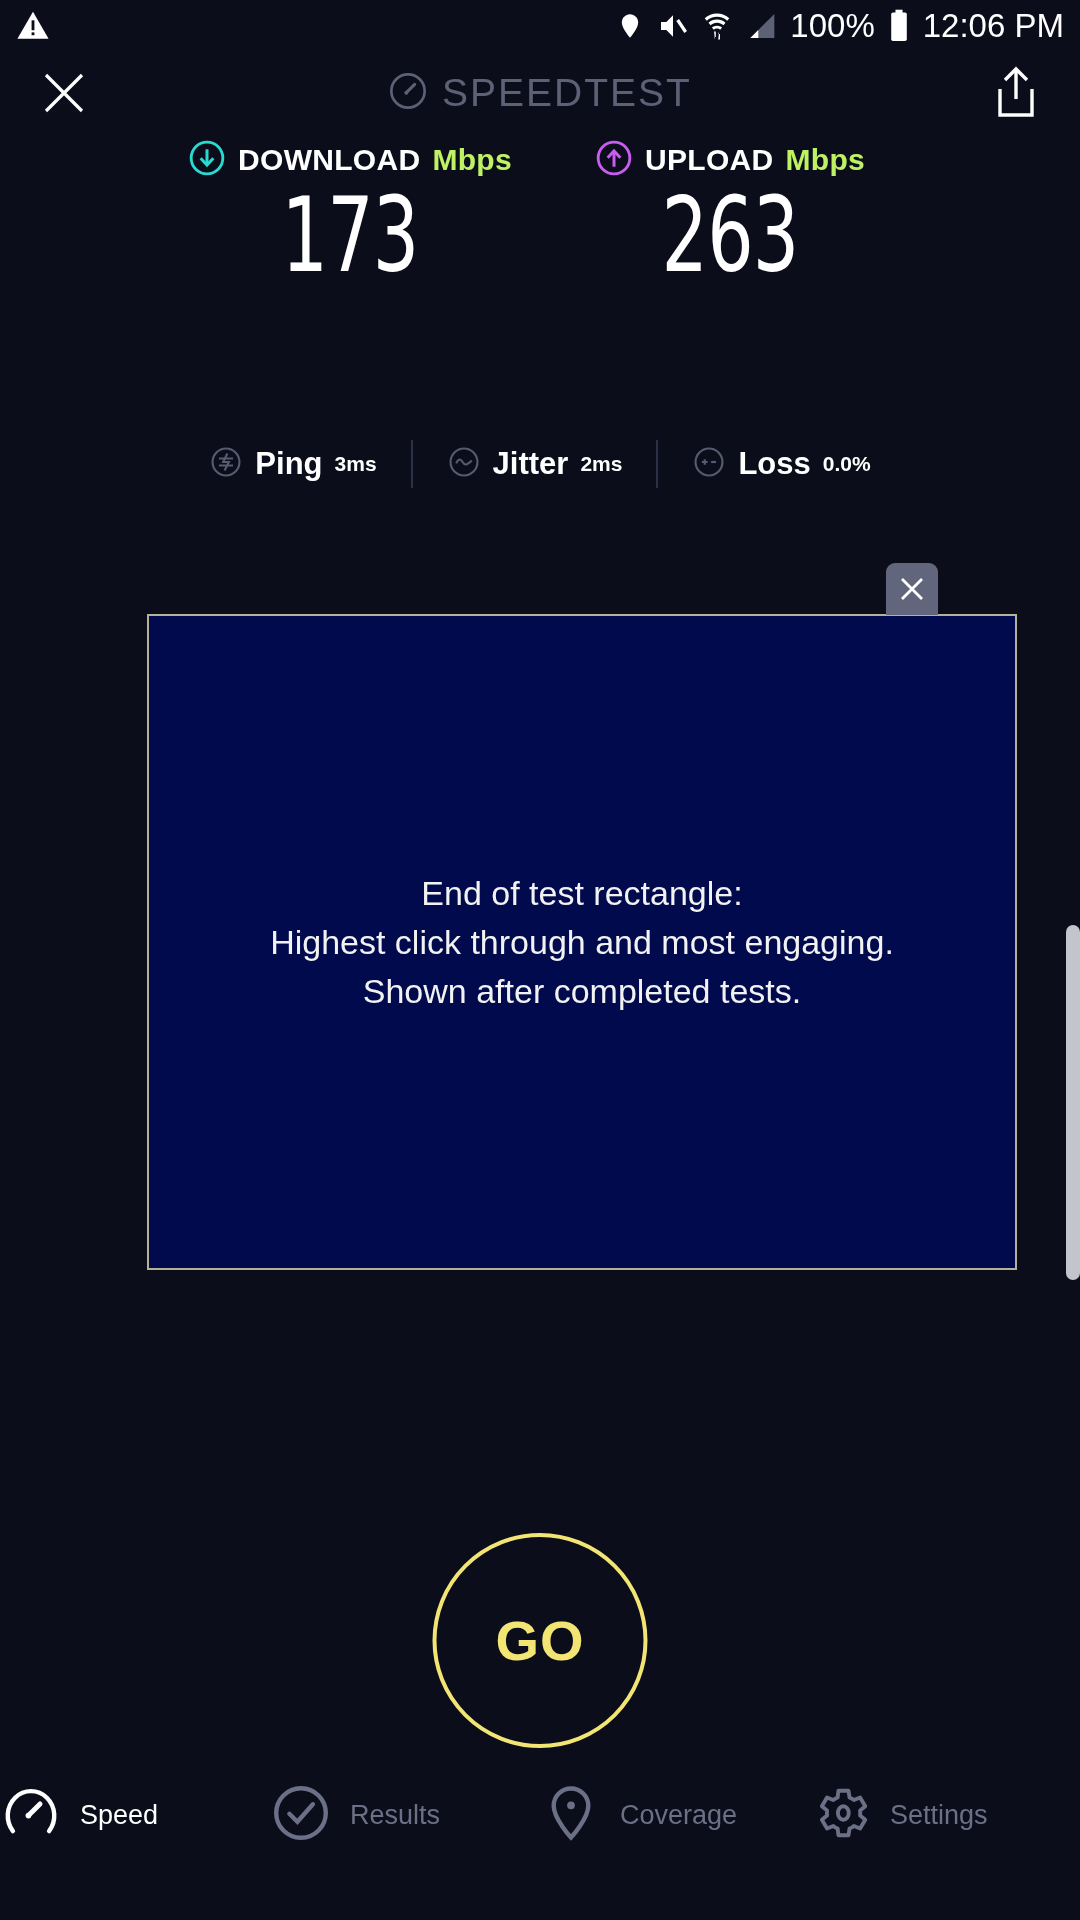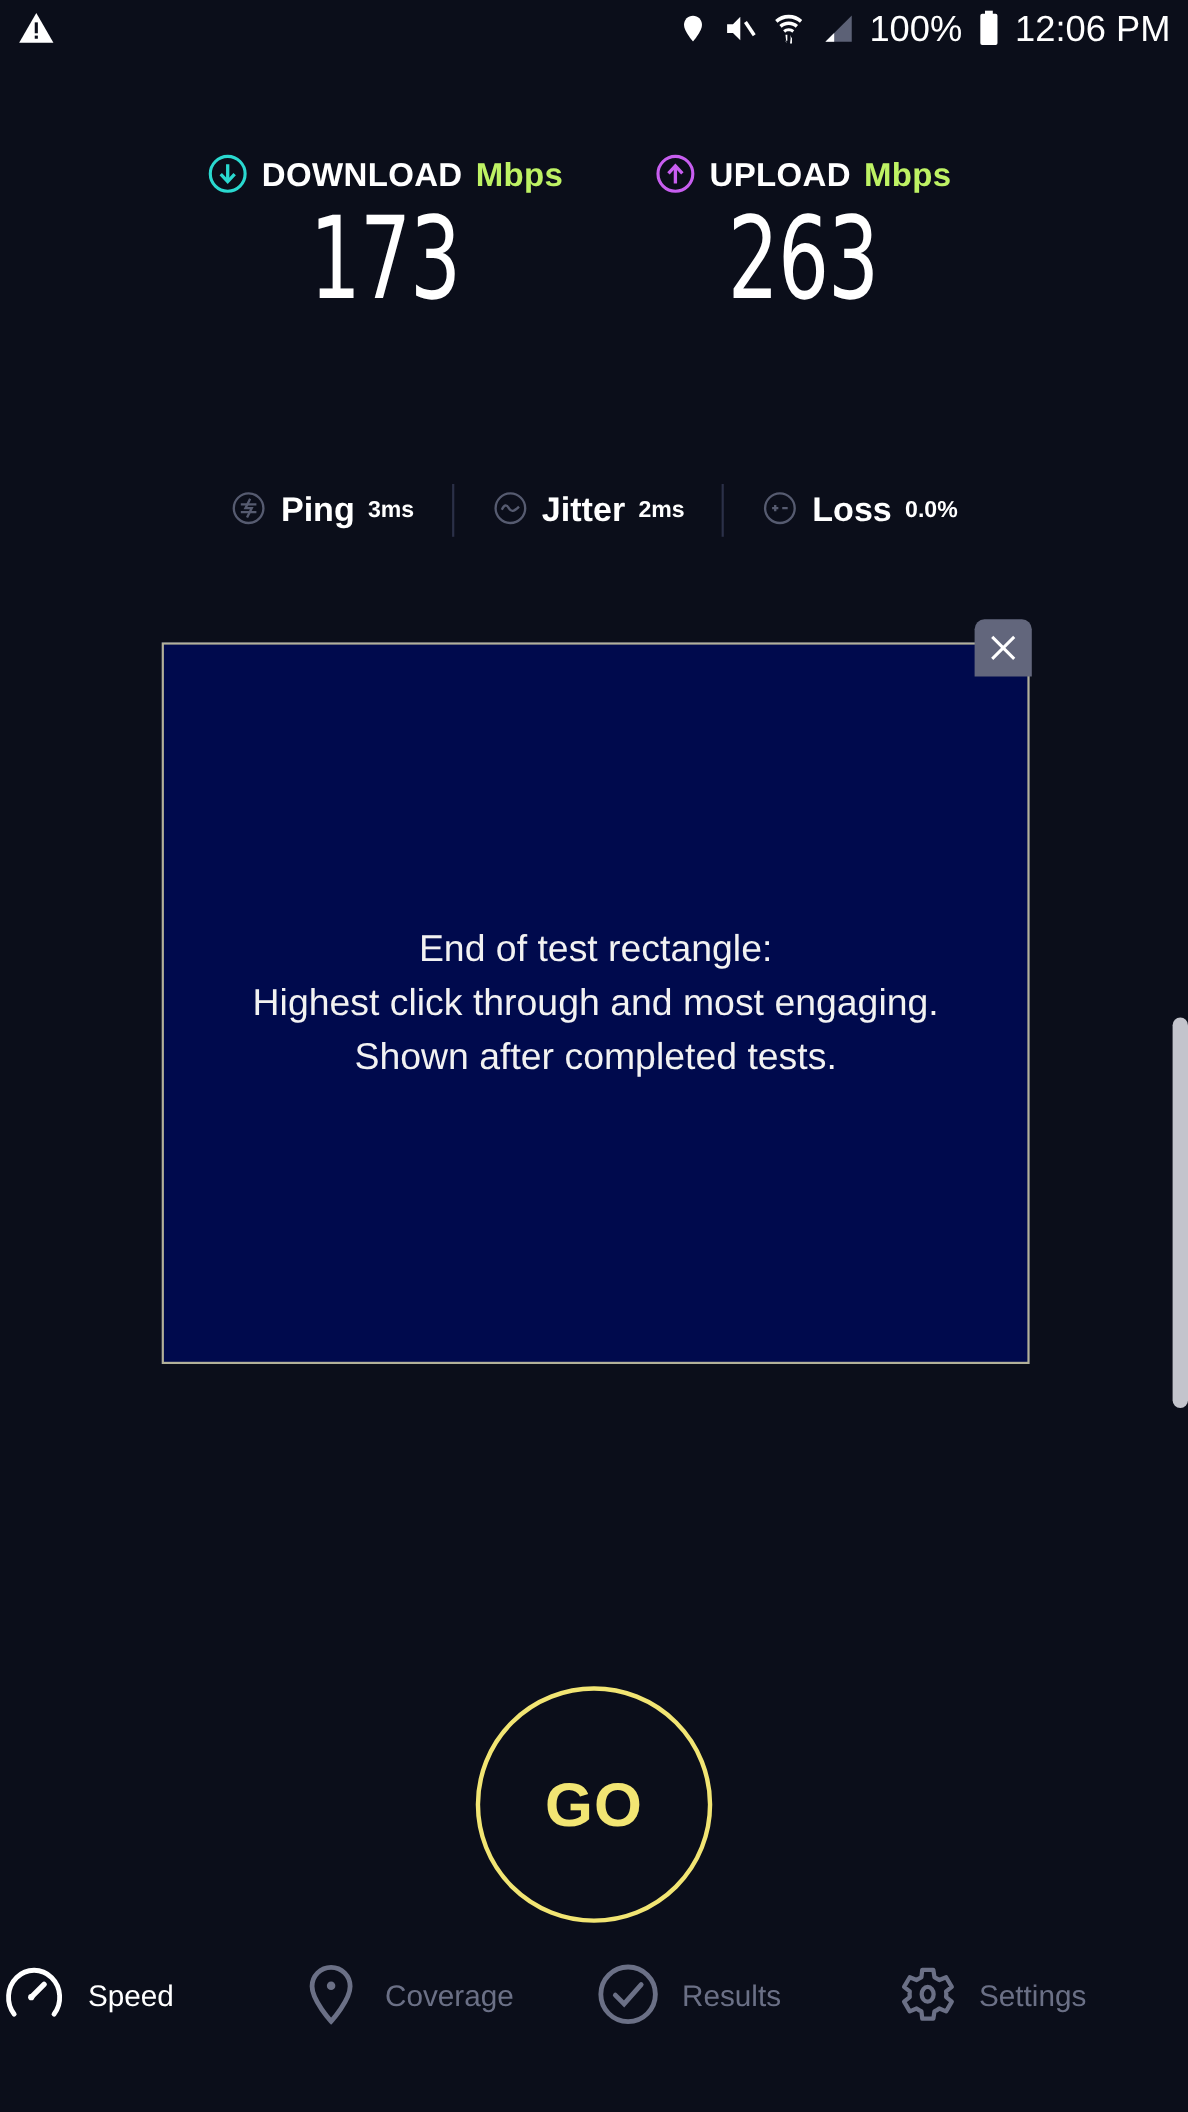--- a/index.html
+++ b/index.html
@@ -68,21 +68,21 @@
   .m3 { margin-right:40px; }
 
   
   .ad-close {
     position:absolute; left:886px; top:563px; width:52px; height:52px;
     background:#62667c; border-radius:9px 9px 0 0;
     display:flex; align-items:center; justify-content:center; cursor:pointer;
     z-index:3;
   }
   .ad-rect {
-    position:absolute; left:147px; top:584px; width:789px; height:656px;
+    position:absolute; left:147px; top:614px; width:870px; height:656px;
     background:#000a4d; border:2px solid #b3b19a;
     display:flex; align-items:center; justify-content:center;
     z-index:2;
   }
   .ad-text {
     color:#f2f2f2; font-size:34px; line-height:49px; text-align:center;
     white-space:pre-line;
   }
   .scrollbar {
     position:absolute; left:1066px; top:925px; width:14px; height:355px;
@@ -156,20 +156,44 @@
       <span class="sb-icon">
         <svg width="22" height="34" viewBox="0 0 14 24">
           <rect x="4.5" y="0.5" width="5" height="2.5" fill="#ffffff"></rect>
           <rect x="1.5" y="2.5" width="11" height="20" rx="1.2" fill="#ffffff"></rect>
         </svg>
       </span>
       <span class="sb-text">12:06 PM</span>
     </div>
   </div>
 
+  <div class="header">
+    <div class="close-x">
+      <svg width="48" height="48" viewBox="0 0 24 24">
+        <path d="M3 3 L21 21 M21 3 L3 21" stroke="#ffffff" stroke-width="1.6" fill="none"></path>
+      </svg>
+    </div>
+    <div class="brand">
+      <span>
+        <svg width="40" height="40" viewBox="0 0 24 24">
+          <circle cx="12" cy="12" r="10" fill="none" stroke="#5c6176" stroke-width="1.6"></circle>
+          <path d="M16 8 L11 13" stroke="#5c6176" stroke-width="1.8" stroke-linecap="round"></path>
+          <circle cx="11" cy="13" r="1.2" fill="#5c6176"></circle>
+        </svg>
+      </span>
+      <span class="brand-text">SPEEDTEST</span>
+    </div>
+    <div class="share-btn">
+      <svg width="48" height="56" viewBox="0 0 24 28">
+        <path d="M12 2 L12 17" stroke="#ffffff" stroke-width="1.7" fill="none"></path>
+        <path d="M6.5 7.5 L12 2 L17.5 7.5" stroke="#ffffff" stroke-width="1.7" fill="none"></path>
+        <path d="M4 12 L4 25 L20 25 L20 12" stroke="#ffffff" stroke-width="1.7" fill="none"></path>
+      </svg>
+    </div>
+  </div>
 
   <div class="results">
     <div class="res-row">
       <div class="res-col dl-col">
         <div class="res-head">
           <span>
             <svg width="38" height="38" viewBox="0 0 24 24">
               <circle cx="12" cy="12" r="10" fill="none" stroke="#2ad9d0" stroke-width="1.8"></circle>
               <path d="M12 6.5 L12 16" stroke="#2ad9d0" stroke-width="1.9"></path>
               <path d="M8 12.2 L12 16.5 L16 12.2" stroke="#2ad9d0" stroke-width="1.9" fill="none"></path>
@@ -257,34 +281,34 @@
           <path d="M5 19 A9 9.5 0 1 1 19 19" fill="none" stroke="#ffffff" stroke-width="1.7" stroke-linecap="round"></path>
           <path d="M15.5 8.5 L11.2 12.8" stroke="#ffffff" stroke-width="1.9" stroke-linecap="round"></path>
           <circle cx="11" cy="13" r="1.1" fill="#ffffff"></circle>
         </svg>
       </span>
       <span class="nav-label">Speed</span>
     </div>
     <div class="nav-item">
       <span>
         <svg width="62" height="62" viewBox="0 0 24 24">
+          <circle cx="12" cy="12" r="9.6" fill="none" stroke="#6b7086" stroke-width="1.7"></circle>
+          <path d="M7.5 12.3 L10.6 15.4 L16.6 8.6" fill="none" stroke="#6b7086" stroke-width="1.7" stroke-linecap="round"></path>
+        </svg>
+      </span>
+      <span class="nav-label">Results</span>
+    </div>
+    <div class="nav-item">
+      <span>
+        <svg width="62" height="62" viewBox="0 0 24 24">
           <path d="M12 2.5c-3.7 0-6.7 3-6.7 6.7 0 5 6.7 12.3 6.7 12.3s6.7-7.3 6.7-12.3c0-3.7-3-6.7-6.7-6.7z" fill="none" stroke="#6b7086" stroke-width="1.7"></path>
           <circle cx="12" cy="9" r="1.5" fill="#6b7086"></circle>
         </svg>
       </span>
       <span class="nav-label">Coverage</span>
-    </div>
-    <div class="nav-item">
-      <span>
-        <svg width="62" height="62" viewBox="0 0 24 24">
-          <circle cx="12" cy="12" r="9.6" fill="none" stroke="#6b7086" stroke-width="1.7"></circle>
-          <path d="M7.5 12.3 L10.6 15.4 L16.6 8.6" fill="none" stroke="#6b7086" stroke-width="1.7" stroke-linecap="round"></path>
-        </svg>
-      </span>
-      <span class="nav-label">Results</span>
     </div>
     <div class="nav-item">
       <span>
         <svg width="62" height="62" viewBox="0 0 24 24">
           <path d="M19.4 13a7.6 7.6 0 0 0 0-2l2-1.6-2-3.4-2.4 1a7.5 7.5 0 0 0-1.7-1L14.9 3.4h-3.9L10.7 6a7.5 7.5 0 0 0-1.7 1l-2.4-1-2 3.4L6.6 11a7.6 7.6 0 0 0 0 2l-2 1.6 2 3.4 2.4-1c.5.4 1.1.8 1.7 1l.3 2.6h3.9l.4-2.6c.6-.2 1.2-.6 1.7-1l2.4 1 2-3.4-2-1.6z" fill="none" stroke="#6b7086" stroke-width="1.5" stroke-linejoin="round"></path>
           <ellipse cx="12.9" cy="12" rx="2.1" ry="2.6" fill="none" stroke="#6b7086" stroke-width="1.5"></ellipse>
         </svg>
       </span>
       <span class="nav-label">Settings</span>
     </div>

